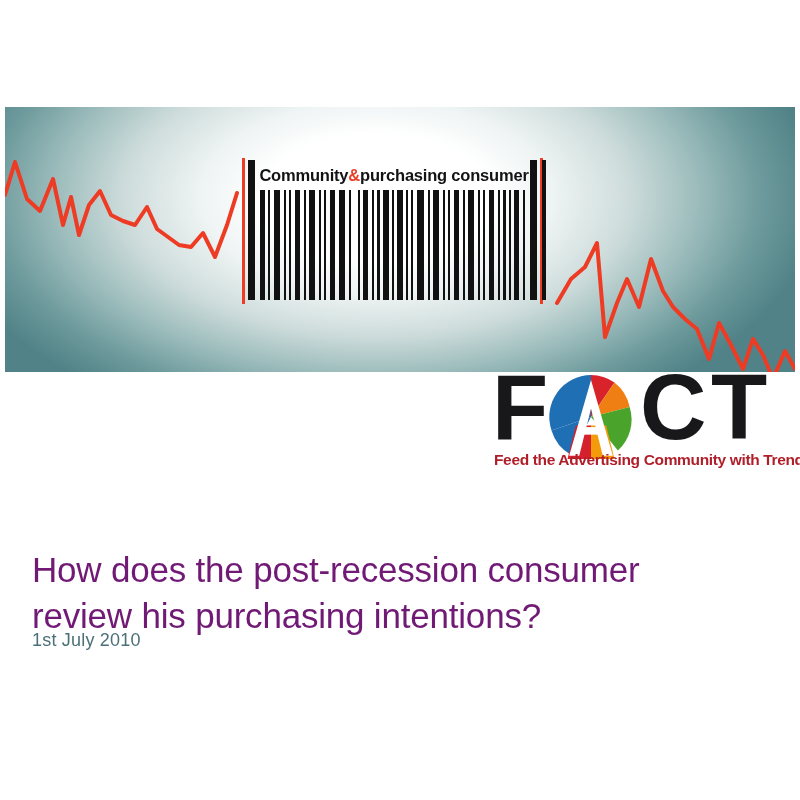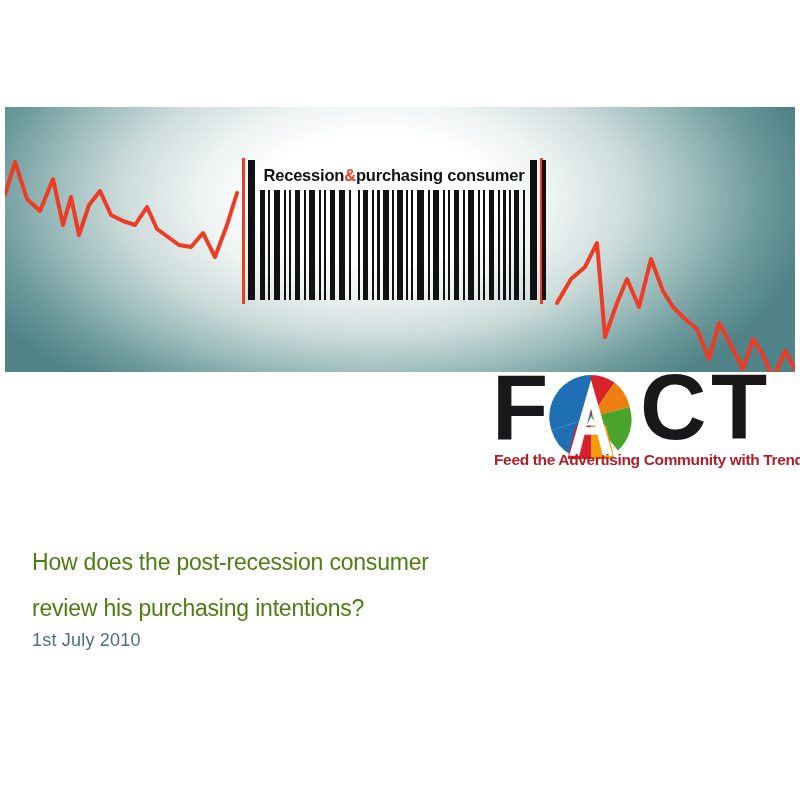--- a/index.html
+++ b/index.html
@@ -139,23 +139,23 @@
     white-space: nowrap;
   }
 
   
   #headline {
     position: absolute;
     left: 32px;
     top: 524px;
     width: 740px;
     font-family: "Liberation Sans", sans-serif;
-    font-size: 23px;
+    font-size: 35px;
     line-height: 46px;
-    color: #4d7c0f;
+    color: #701a75;
     font-weight: normal;
     letter-spacing: -0.2px;
   }
   #headline .l2 { display: block; }
   #date-line {
     position: absolute;
     left: 32px;
     top: 630px;
     font-family: "Liberation Sans", sans-serif;
     font-size: 18px;
@@ -182,21 +182,21 @@
   <div id="barcode-block" style="left:235px; top:53px;">
 
     <div class="redline" style="left:2px; top:-2px; height:146px;"></div>
     <div class="redline" style="left:300px; top:-2px; height:146px;"></div>
 
     <div class="guard" style="left:8px; top:0px; height:140px;"></div>
     <div class="guard" style="left:290px; top:0px; height:140px;"></div>
     <div class="guard" style="left:302px; top:0px; width:4px; height:140px;"></div>
 
     <div id="barcode-label" style="left:20px; top:2px; width:268px;">
-      <span class="txt">Recession </span>
+      <span class="txt">Community </span>
         <span class="txt amp">&amp;</span>
         <span class="txt"> purchasing consumer</span>
     </div>
 
     <div id="bars" style="left:20px; top:30px; width:268px; height:110px;">
       <i style="left:0px;   width:5px;"></i>
       <i style="left:8px;   width:2px;"></i>
       <i style="left:14px;  width:6px;"></i>
       <i style="left:24px;  width:2px;"></i>
       <i style="left:29px;  width:2px;"></i>

